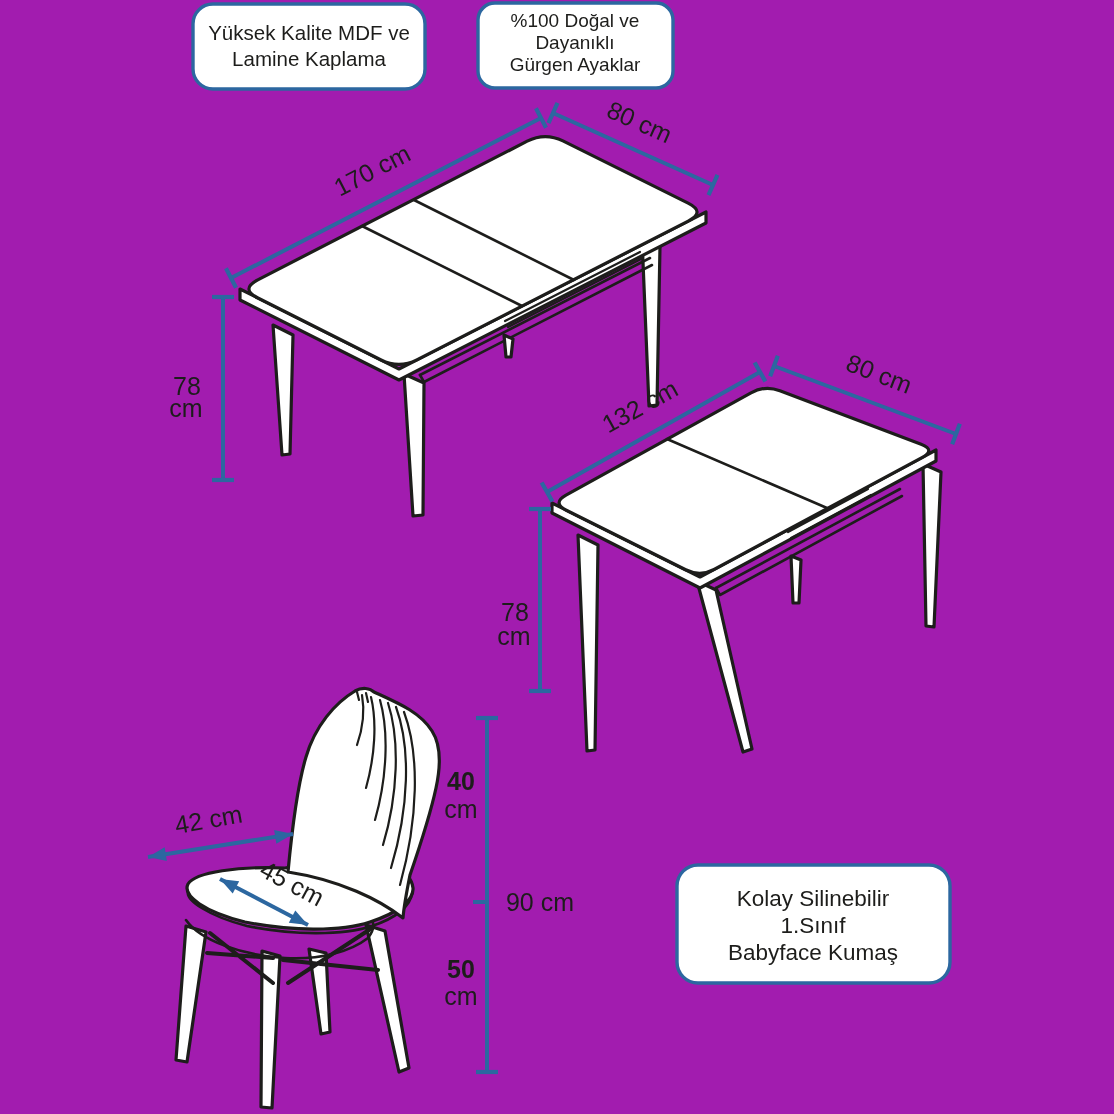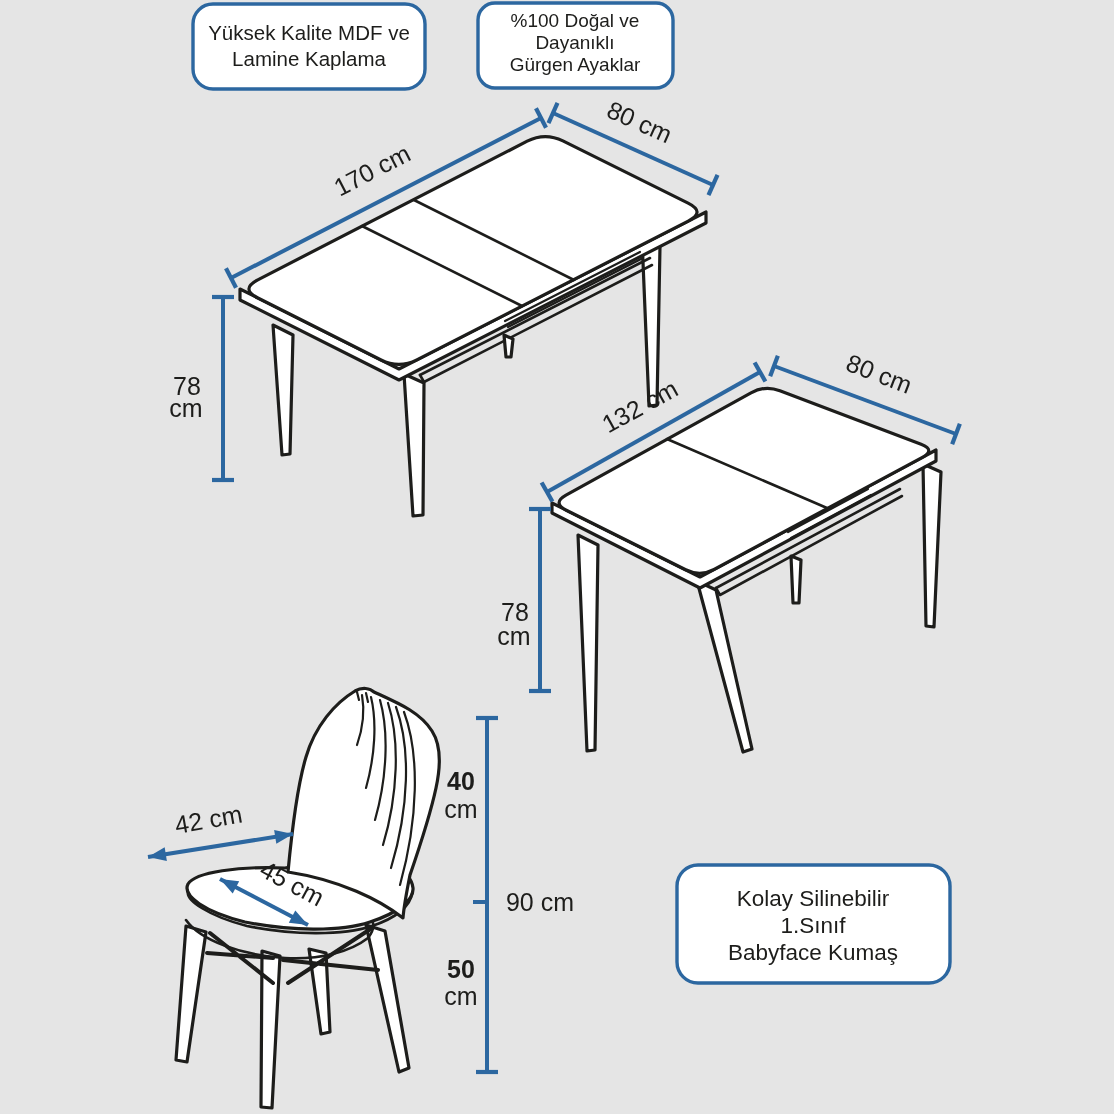--- a/index.html
+++ b/index.html
@@ -1,16 +1,16 @@
 <!DOCTYPE html>
 <html><head>
 <meta charset="utf-8">
 <style>
   html,body{margin:0;padding:0;background:#fff;}
-  #stage{position:relative;width:1114px;height:1114px;background:#e5e5e5;overflow:hidden;
+  #stage{position:relative;width:1114px;height:1114px;background:#a21caf;overflow:hidden;
          font-family:"Liberation Sans", sans-serif;}
   svg{display:block;}
   .box-border{fill:#ffffff;stroke:#2c67a0;stroke-width:3.4;}
   .box-text{fill:#1d1d1b;font-family:"Liberation Sans",sans-serif;text-anchor:middle;}
   .furn{fill:#ffffff;stroke:#1d1d1b;stroke-width:3.2;stroke-linejoin:round;stroke-linecap:round;}
   .furn-line{fill:none;stroke:#1d1d1b;stroke-width:2.6;stroke-linejoin:round;stroke-linecap:round;}
   .furn-thin{fill:none;stroke:#1d1d1b;stroke-width:2.2;stroke-linecap:round;}
   .stretcher{fill:none;stroke:#1d1d1b;stroke-width:4;stroke-linecap:round;}
   .dim{stroke:#2c67a0;stroke-width:4;fill:none;}
   .dim-text{fill:#1d1d1b;font-size:25px;text-anchor:middle;font-family:"Liberation Sans",sans-serif;}

